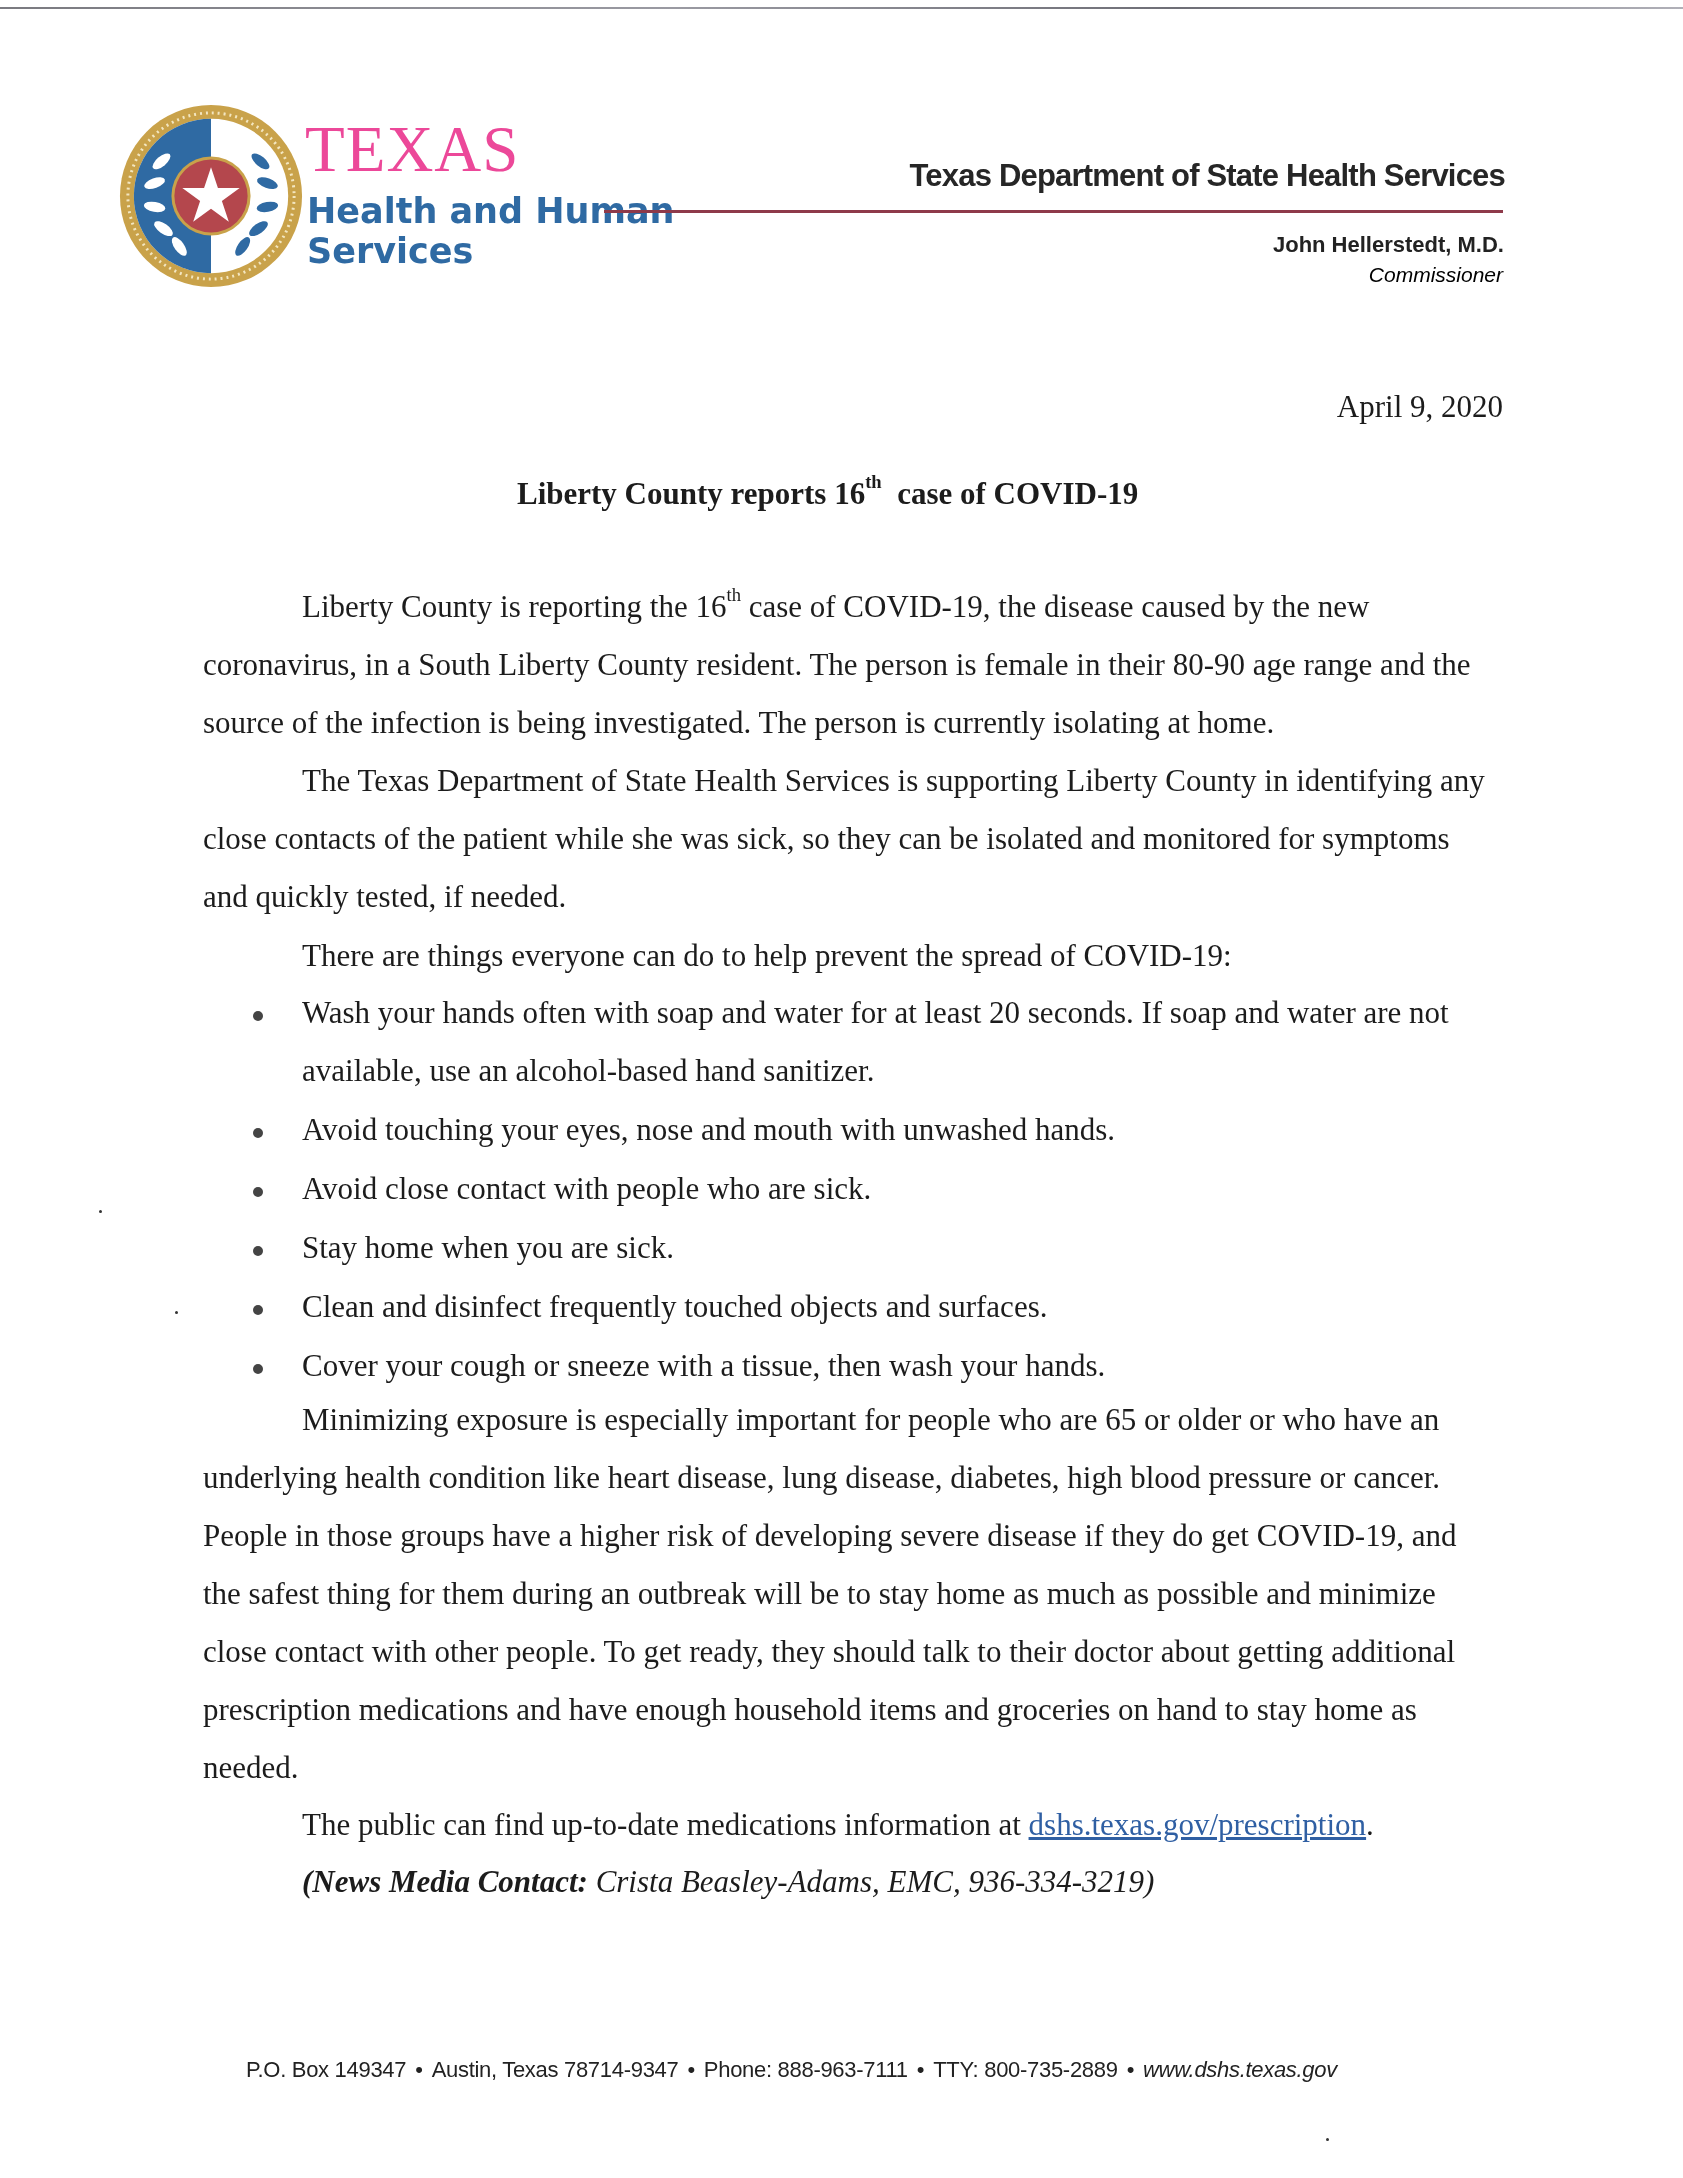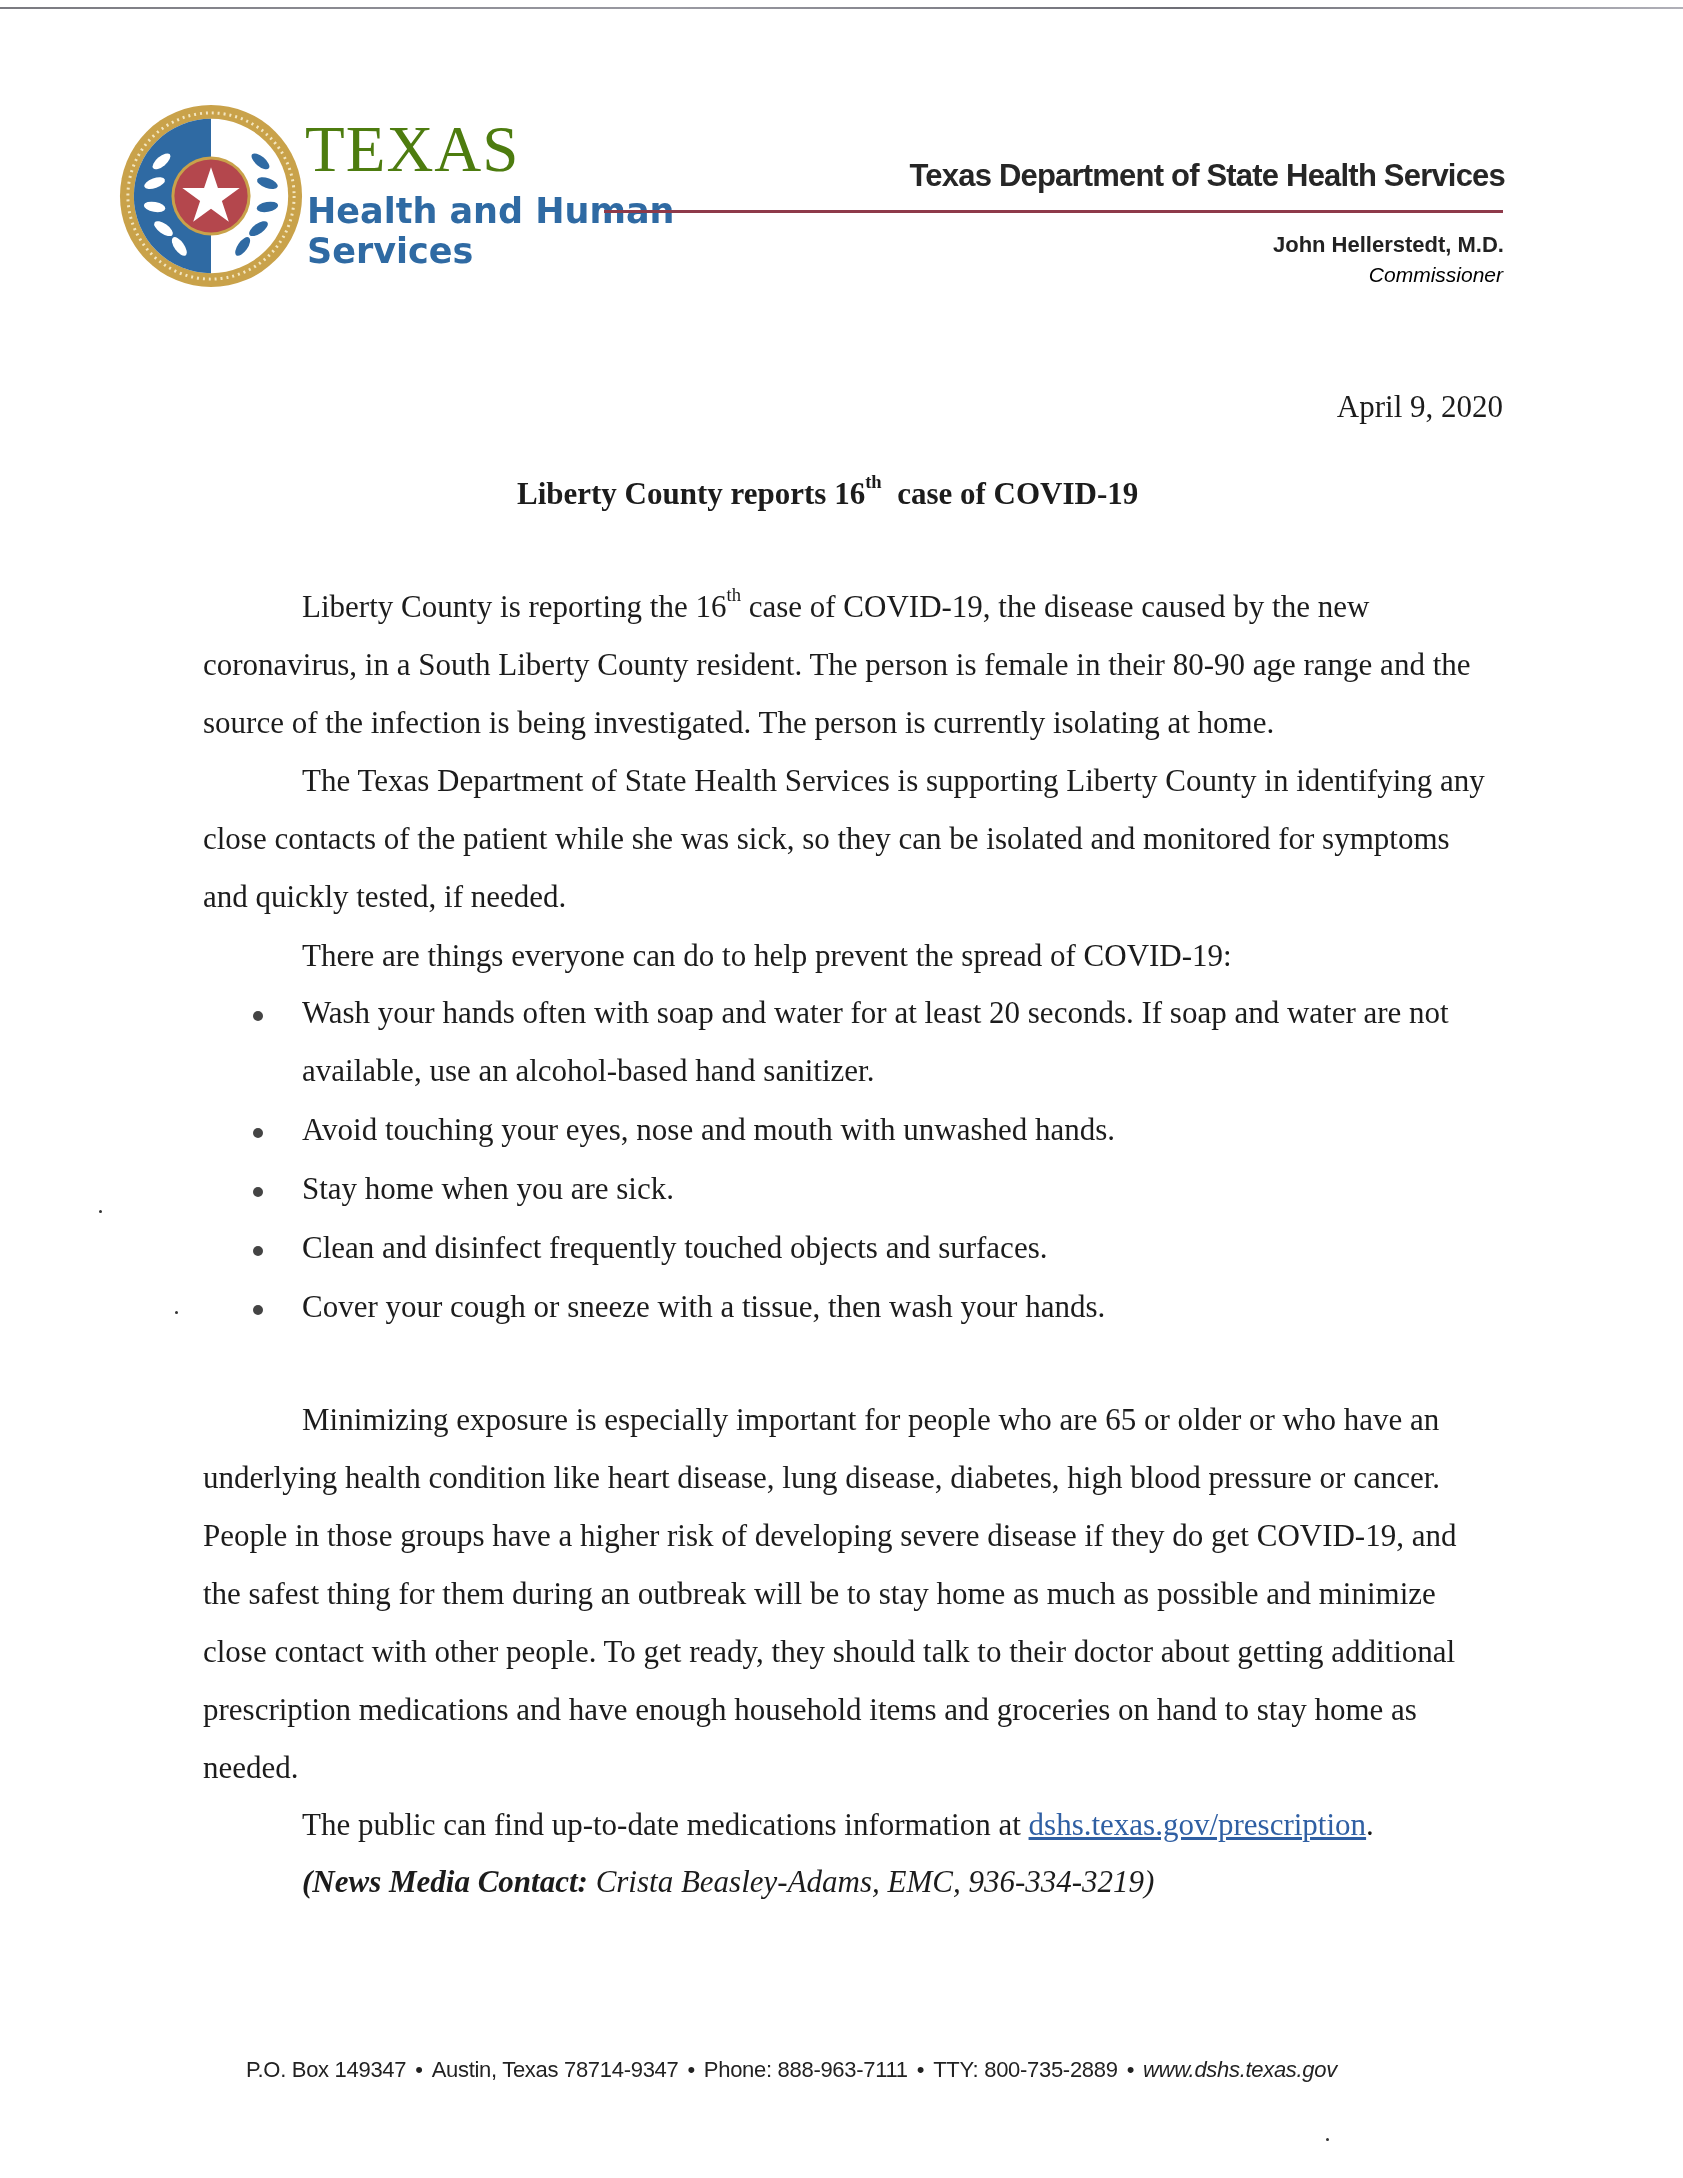--- a/index.html
+++ b/index.html
@@ -1,19 +1,19 @@
 <!DOCTYPE html>
 <html><head>
 <meta charset="utf-8">
 <style>
   html, body { margin: 0; padding: 0; background: #ffffff; }
   body { width: 1683px; height: 2178px; position: relative; overflow: hidden; color: #1a1a1a; }
   .scan-edge { position: absolute; left: 0; top: 7px; width: 1683px; height: 2px; background: linear-gradient(90deg,#7a7a80,#9a9aa2 40%,#6e6e76 70%,#b0b0b8); }
   .logo { position: absolute; left: 117px; top: 102px; width: 188px; height: 188px; }
-  .agency-name { position: absolute; left: 305px; top: 117px; font-family: "Liberation Serif", serif; font-size: 65px; color: #4d7c0f; letter-spacing: 1px; line-height: 1; }
+  .agency-name { position: absolute; left: 305px; top: 117px; font-family: "Liberation Serif", serif; font-size: 65px; color: #ec4899; letter-spacing: 1px; line-height: 1; }
   .agency-sub { position: absolute; left: 307px; top: 191px; font-family: "DejaVu Sans", sans-serif; font-size: 35px; font-weight: bold; color: #2f6aa3; line-height: 40px; }
   .dept-title { position: absolute; right: 178px; top: 158px; font-family: "Liberation Sans", sans-serif; font-weight: bold; font-size: 31px; color: #262626; letter-spacing: -0.8px; }
   .dept-rule { position: absolute; left: 604px; top: 210px; width: 899px; height: 3px; background: #8e3a4a; }
   .commissioner-name { position: absolute; right: 179px; top: 232px; font-family: "Liberation Sans", sans-serif; font-weight: bold; font-size: 22px; color: #222; }
   .commissioner-title { position: absolute; right: 180px; top: 263px; font-family: "Liberation Sans", sans-serif; font-style: italic; font-size: 21px; color: #000000; }
   .serif { font-family: "Liberation Serif", serif; font-size: 31px; color: #1c1c1c; }
   .date { position: absolute; right: 180px; top: 389px; }
   .headline { position: absolute; left: 517px; top: 476px; font-weight: bold; }
   sup { font-size: 0.6em; line-height: 0; vertical-align: 0.85em; margin-top: 43px; }
   .para { position: absolute; left: 203px; width: 1287px; line-height: 58px; }
@@ -74,20 +74,21 @@
 
 <div class="serif para indent" style="top:578px"><span>Liberty County is reporting the 16</span><sup>th</sup><span> case of COVID-19, the disease caused by the new coronavirus, in a South Liberty County resident. The person is female in their 80-90 age range and the source of the infection is being investigated. The person is currently isolating at home.</span></div>
 
 <div class="serif para indent" style="top:752px">The Texas Department of State Health Services is supporting Liberty County in identifying any close contacts of the patient while she was sick, so they can be isolated and monitored for symptoms and quickly tested, if needed.</div>
 
 <div class="serif para indent" style="top:927px">There are things everyone can do to help prevent the spread of COVID-19:</div>
 
 <ul class="serif bullets" style="top:984px">
   <li><span class="bullet-dot"></span><span>Wash your hands often with soap and water for at least 20 seconds. If soap and water are not available, use an alcohol-based hand sanitizer.</span></li>
   <li><span class="bullet-dot"></span><span>Avoid touching your eyes, nose and mouth with unwashed hands.</span></li>
+  <li><span class="bullet-dot"></span><span>Avoid close contact with people who are sick.</span></li>
   <li><span class="bullet-dot"></span><span>Stay home when you are sick.</span></li>
   <li><span class="bullet-dot"></span><span>Clean and disinfect frequently touched objects and surfaces.</span></li>
   <li><span class="bullet-dot"></span><span>Cover your cough or sneeze with a tissue, then wash your hands.</span></li>
 </ul>
 
 <div class="serif para indent" style="top:1391px">Minimizing exposure is especially important for people who are 65 or older or who have an underlying health condition like heart disease, lung disease, diabetes, high blood pressure or cancer. People in those groups have a higher risk of developing severe disease if they do get COVID-19, and the safest thing for them during an outbreak will be to stay home as much as possible and minimize close contact with other people. To get ready, they should talk to their doctor about getting additional prescription medications and have enough household items and groceries on hand to stay home as needed.</div>
 
 <div class="serif para indent" style="top:1796px"><span>The public can find up-to-date medications information at </span><a class="link">dshs.texas.gov/prescription</a><span>.</span></div>
 
 <div class="serif para indent contact" style="top:1853px"><b>(News Media Contact:</b><span> Crista Beasley-Adams, EMC, 936-334-3219)</span></div>

